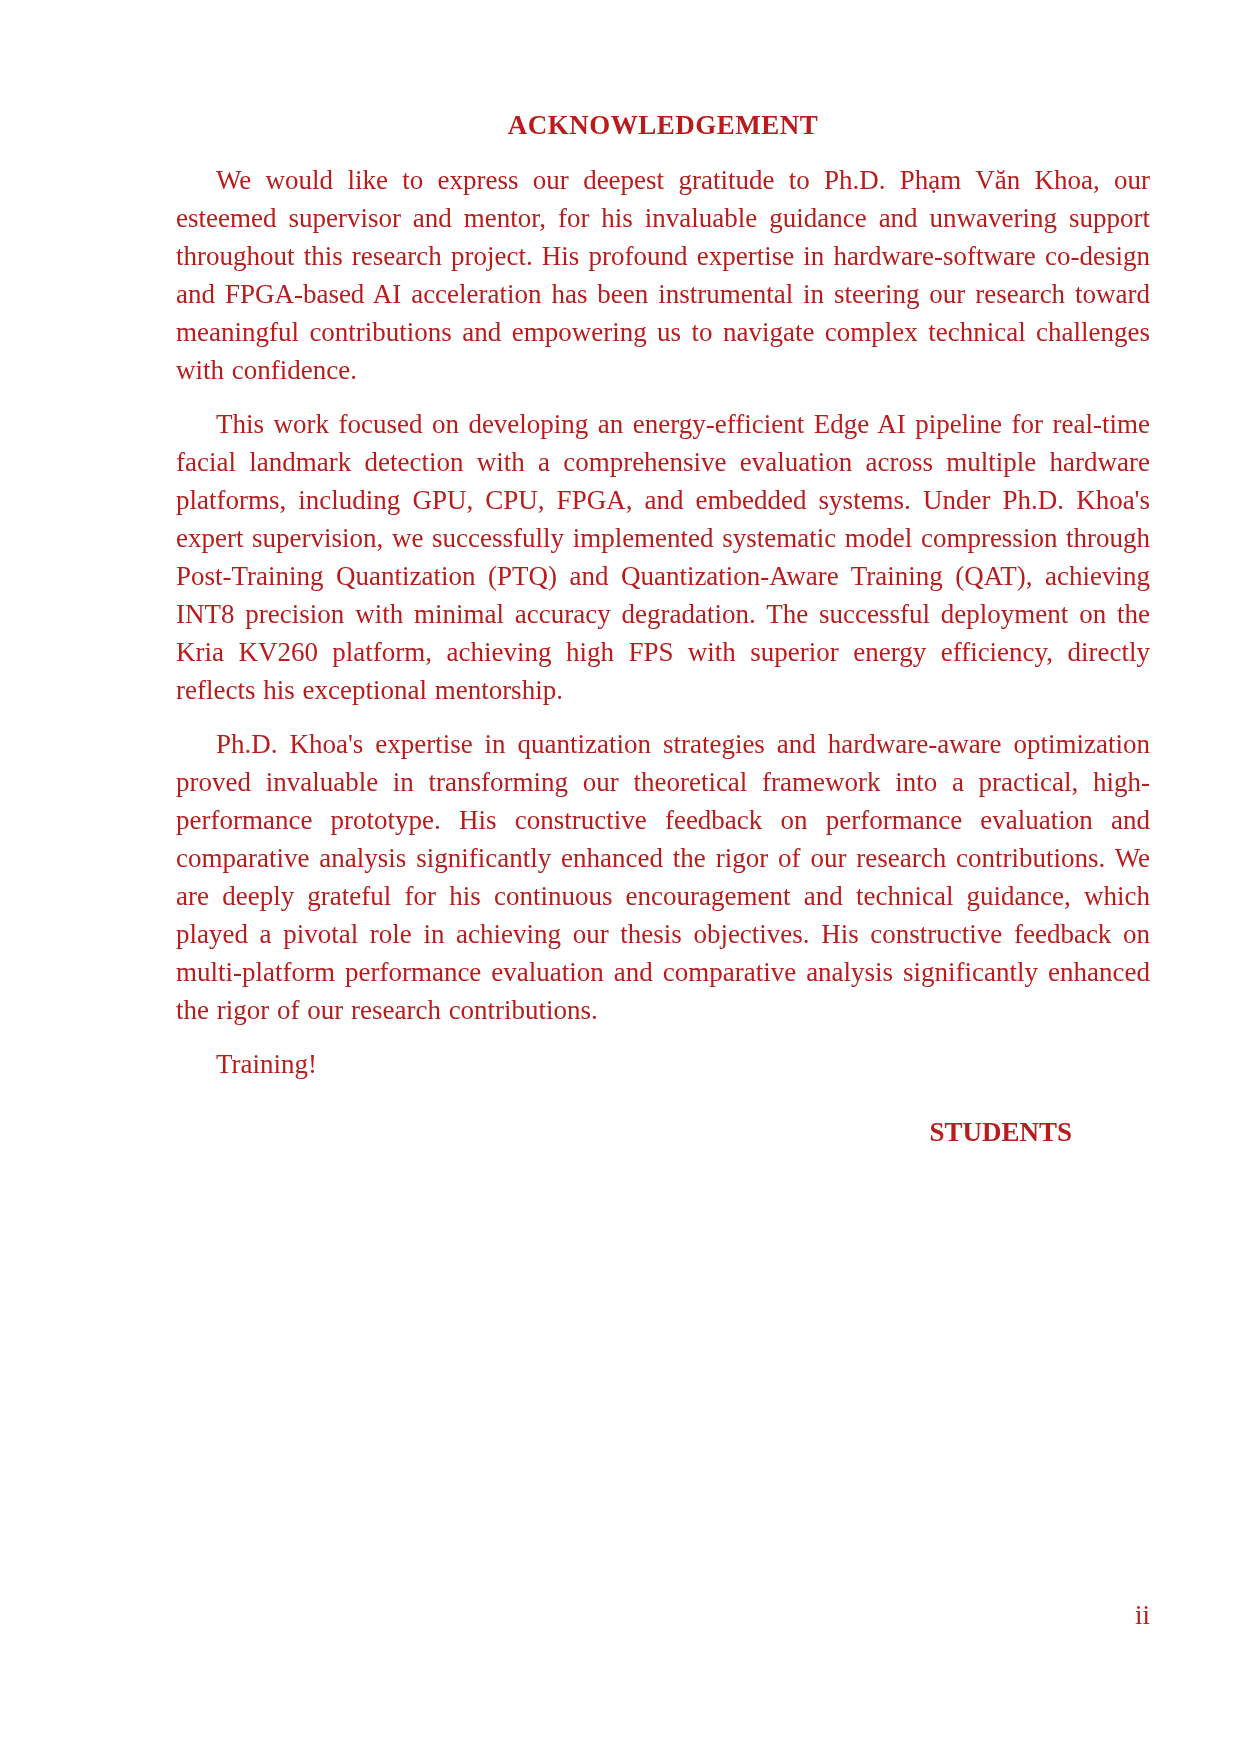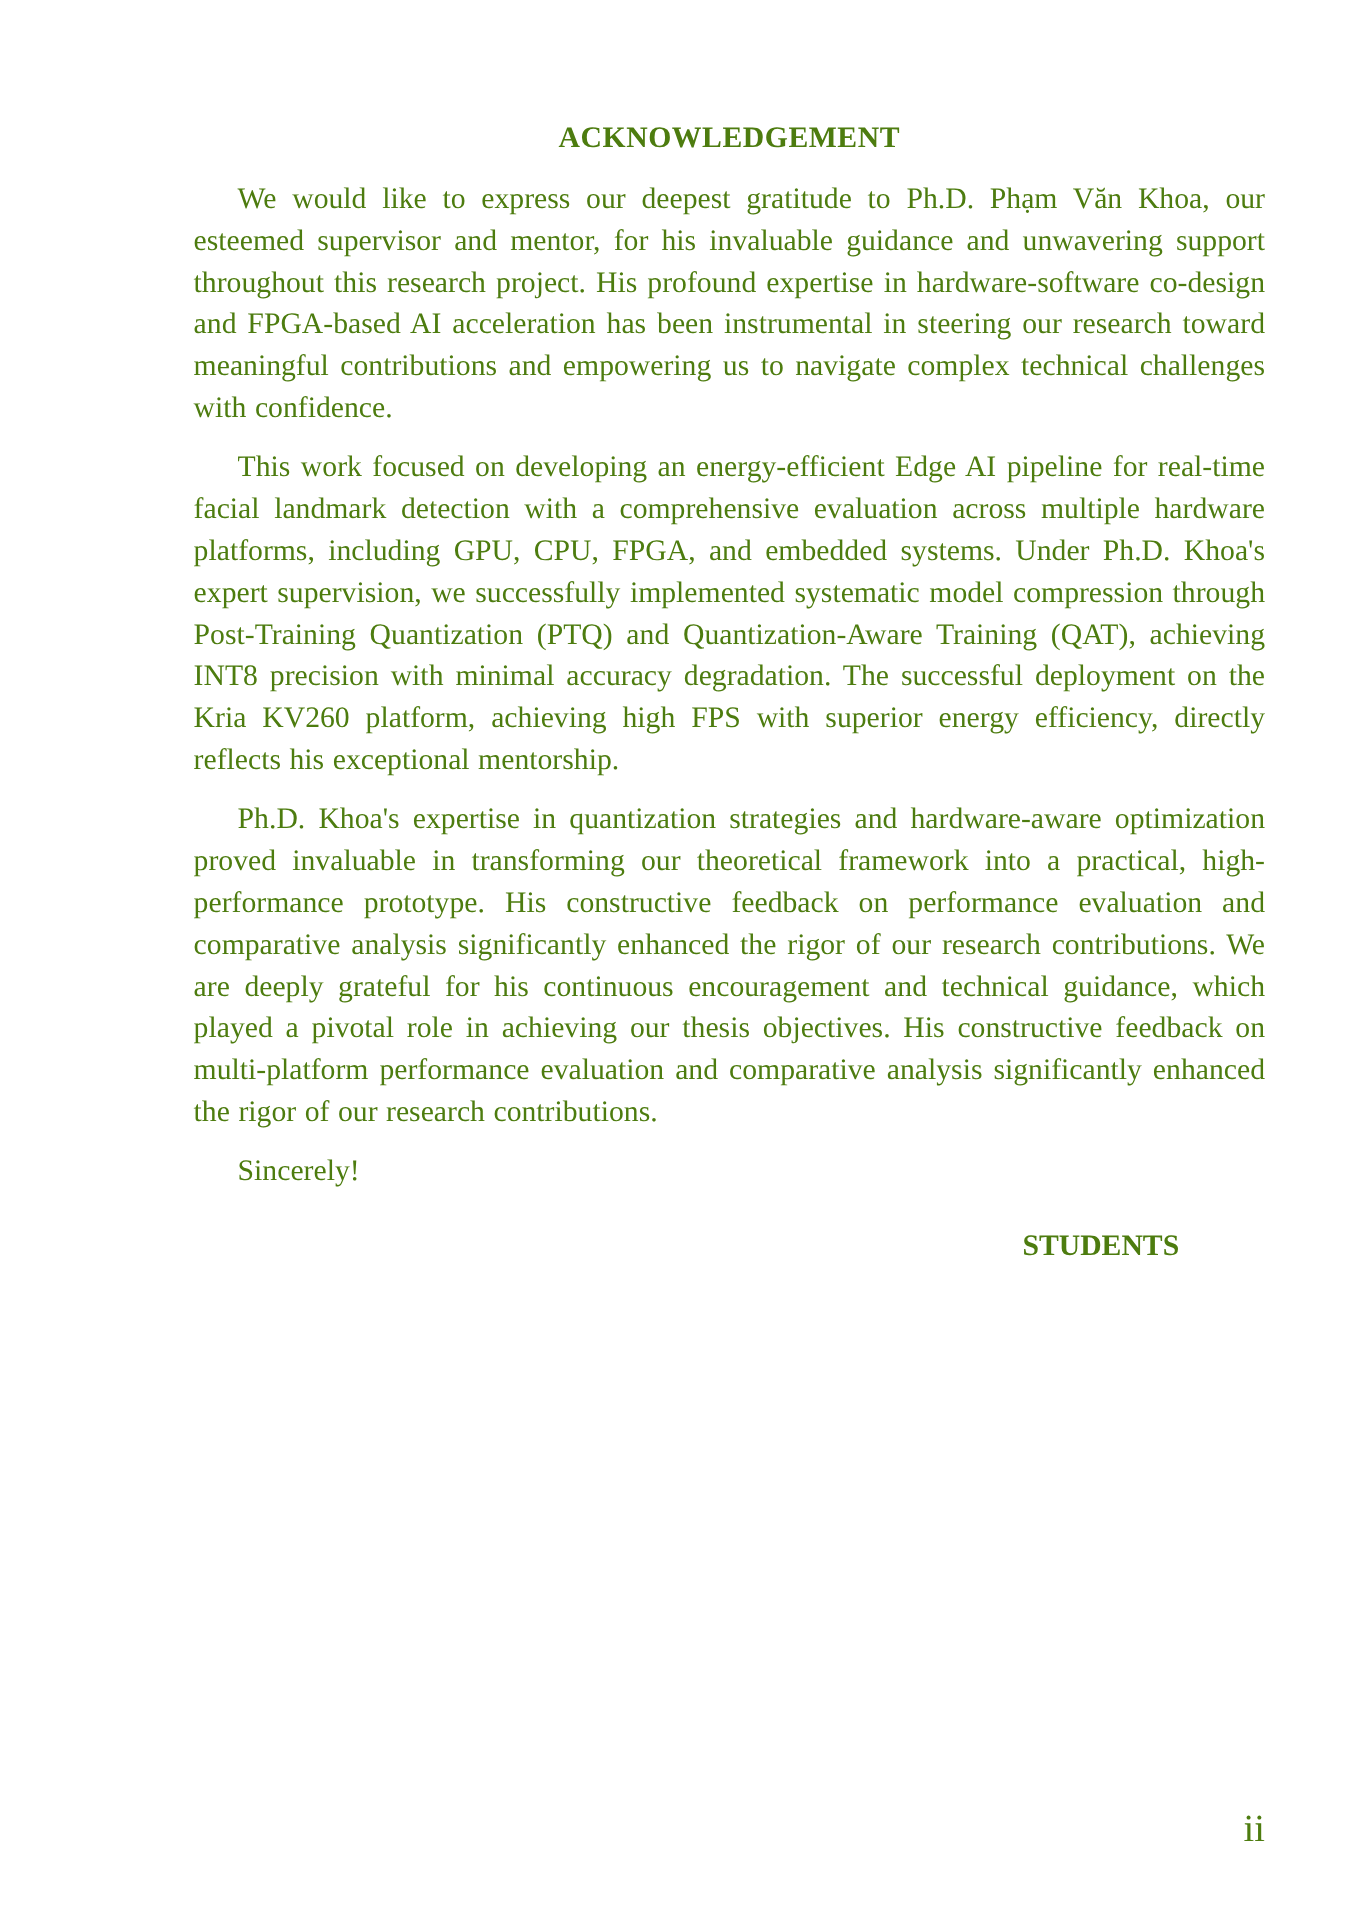--- a/index.html
+++ b/index.html
@@ -7,21 +7,21 @@
     padding: 0;
     background: #ffffff;
   }
   .page {
     position: relative;
     width: 1240px;
     height: 1754px;
     background: #ffffff;
     overflow: hidden;
     font-family: "Liberation Serif", "DejaVu Serif", serif;
-    color: #4d7c0f;
+    color: #b91c1c;
   }
   .content {
     position: absolute;
     left: 176px;
     top: 106px;
     width: 974px;
   }
   .doc-title {
     margin: 0 0 14px 0;
     font-size: 27px;
@@ -44,38 +44,38 @@
   .signature {
     margin: 30px 78px 0 0;
     font-size: 27px;
     font-weight: bold;
     line-height: 38px;
     text-align: right;
   }
   .page-number {
     position: absolute;
     right: 90px;
-    top: 1644px;
-    font-size: 35px;
+    top: 1596px;
+    font-size: 27px;
     line-height: 38px;
   }
 </style>
 </head>
 <body>
 
 <div class="page">
   <div class="content">
     <h1 class="doc-title">ACKNOWLEDGEMENT</h1>
 
     <p class="para">We would like to express our deepest gratitude to Ph.D. Phạm Văn Khoa, our esteemed supervisor and mentor, for his invaluable guidance and unwavering support throughout this research project. His profound expertise in hardware-software co-design and FPGA-based AI acceleration has been instrumental in steering our research toward meaningful contributions and empowering us to navigate complex technical challenges with confidence.</p>
 
     <p class="para">This work focused on developing an energy-efficient Edge AI pipeline for real-time facial landmark detection with a comprehensive evaluation across multiple hardware platforms, including GPU, CPU, FPGA, and embedded systems. Under Ph.D. Khoa's expert supervision, we successfully implemented systematic model compression through Post-Training Quantization (PTQ) and Quantization-Aware Training (QAT), achieving INT8 precision with minimal accuracy degradation. The successful deployment on the Kria KV260 platform, achieving high FPS with superior energy efficiency, directly reflects his exceptional mentorship.</p>
 
     <p class="para">Ph.D. Khoa's expertise in quantization strategies and hardware-aware optimization proved invaluable in transforming our theoretical framework into a practical, high-performance prototype. His constructive feedback on performance evaluation and comparative analysis significantly enhanced the rigor of our research contributions. We are deeply grateful for his continuous encouragement and technical guidance, which played a pivotal role in achieving our thesis objectives. His constructive feedback on multi-platform performance evaluation and comparative analysis significantly enhanced the rigor of our research contributions.</p>
 
 
-    <p class="para last">Sincerely!</p>
+    <p class="para last">Training!</p>
 
     <div class="signature">STUDENTS</div>
   </div>
 
   <div class="page-number">ii</div>
 </div>
 
 </body></html>

